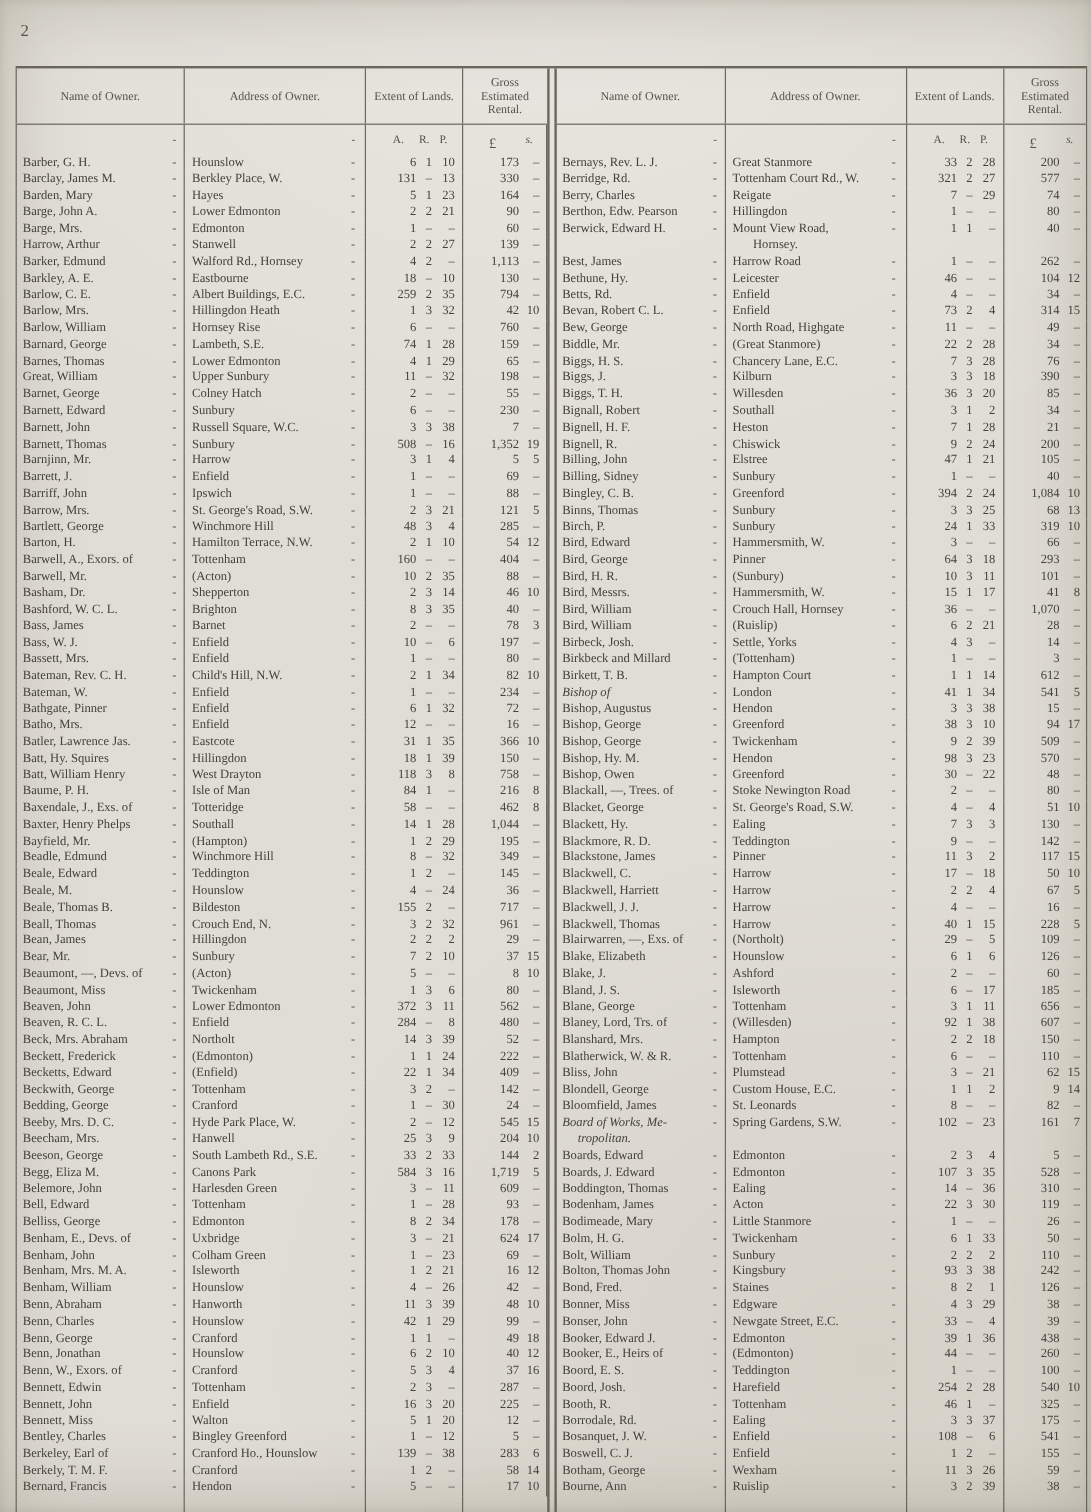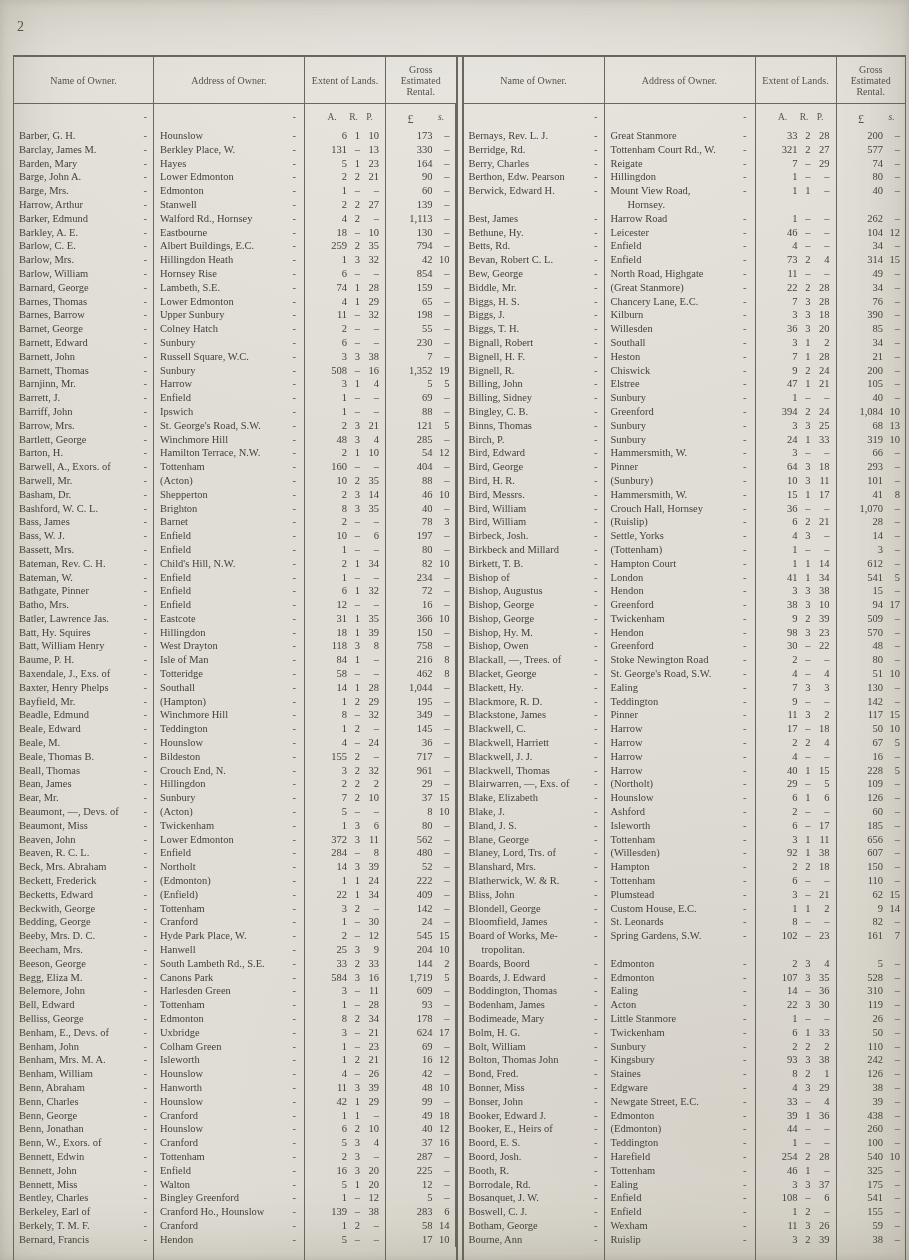--- a/index.html
+++ b/index.html
@@ -53,21 +53,21 @@
   }
   .thead .hc:last-child{border-right:none;}
   .half.left .hc:first-child{border-left:1.2px solid var(--line);}
   .half.right .hc:last-child{border-right:1.5px solid var(--line);}
 
   .tsub{height:25px;font-size:9.5px;color:var(--ink-soft);}
   .tsub .c{padding-top:8px;}
 
   .tbody{display:flex;flex-direction:column;flex:1 1 auto;}
   .trow{font-size:10.5px;line-height:13.8px;}
-  .trow.it .cn{}
+  .trow.it .cn{font-style:italic;}
 
   .c{border-right:1.2px solid var(--line);min-width:0;align-items:flex-start;}
   .half.left .cn,.half.left .tsub .sc-name,.half.left .fill .fc:first-child{border-left:1.2px solid var(--line);}
   .half.right .cr,.half.right .tsub .sc-rental,.half.right .fill .fc:last-child{border-right:1.5px solid var(--line);}
 
   .cn{display:flex;padding-left:5px;}
   .cn .t{padding-left:13px;text-indent:-13px;}
   .cn::after{content:"-";margin-left:auto;padding-right:6px;color:var(--ink-soft);}
   .ca{display:flex;padding-left:6px;}
   .ca .t{padding-left:17px;text-indent:-17px;}
@@ -302,21 +302,21 @@
             </div>
             <div class="c ca">
               <span class="t">Hornsey Rise</span>
             </div>
             <div class="c ce">
               <span class="na">6</span>
               <span class="nr">–</span>
               <span class="np">–</span>
             </div>
             <div class="c cr">
-              <span class="nl">854</span>
+              <span class="nl">760</span>
               <span class="ns">–</span>
             </div>
           </div>
           <div class="trow">
             <div class="c cn">
               <span class="t">Barnard, George</span>
             </div>
             <div class="c ca">
               <span class="t">Lambeth, S.E.</span>
             </div>
@@ -342,21 +342,21 @@
               <span class="nr">1</span>
               <span class="np">29</span>
             </div>
             <div class="c cr">
               <span class="nl">65</span>
               <span class="ns">–</span>
             </div>
           </div>
           <div class="trow">
             <div class="c cn">
-              <span class="t">Barnes, Barrow</span>
+              <span class="t">Great, William</span>
             </div>
             <div class="c ca">
               <span class="t">Upper Sunbury</span>
             </div>
             <div class="c ce">
               <span class="na">11</span>
               <span class="nr">–</span>
               <span class="np">32</span>
             </div>
             <div class="c cr">
@@ -2516,21 +2516,21 @@
               <span class="nr">–</span>
               <span class="np">23</span>
             </div>
             <div class="c cr">
               <span class="nl">161</span>
               <span class="ns">7</span>
             </div>
           </div>
           <div class="trow">
             <div class="c cn">
-              <span class="t">Boards, Boord</span>
+              <span class="t">Boards, Edward</span>
             </div>
             <div class="c ca">
               <span class="t">Edmonton</span>
             </div>
             <div class="c ce">
               <span class="na">2</span>
               <span class="nr">3</span>
               <span class="np">4</span>
             </div>
             <div class="c cr">

